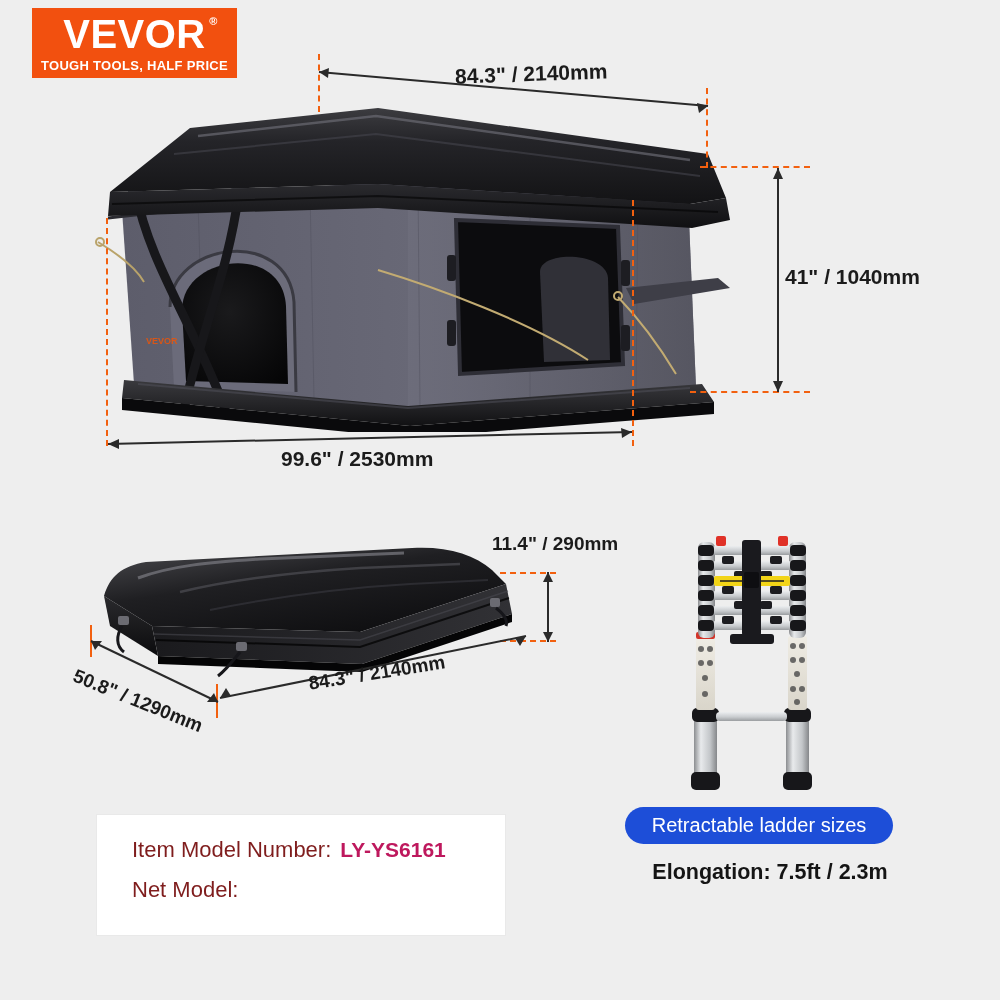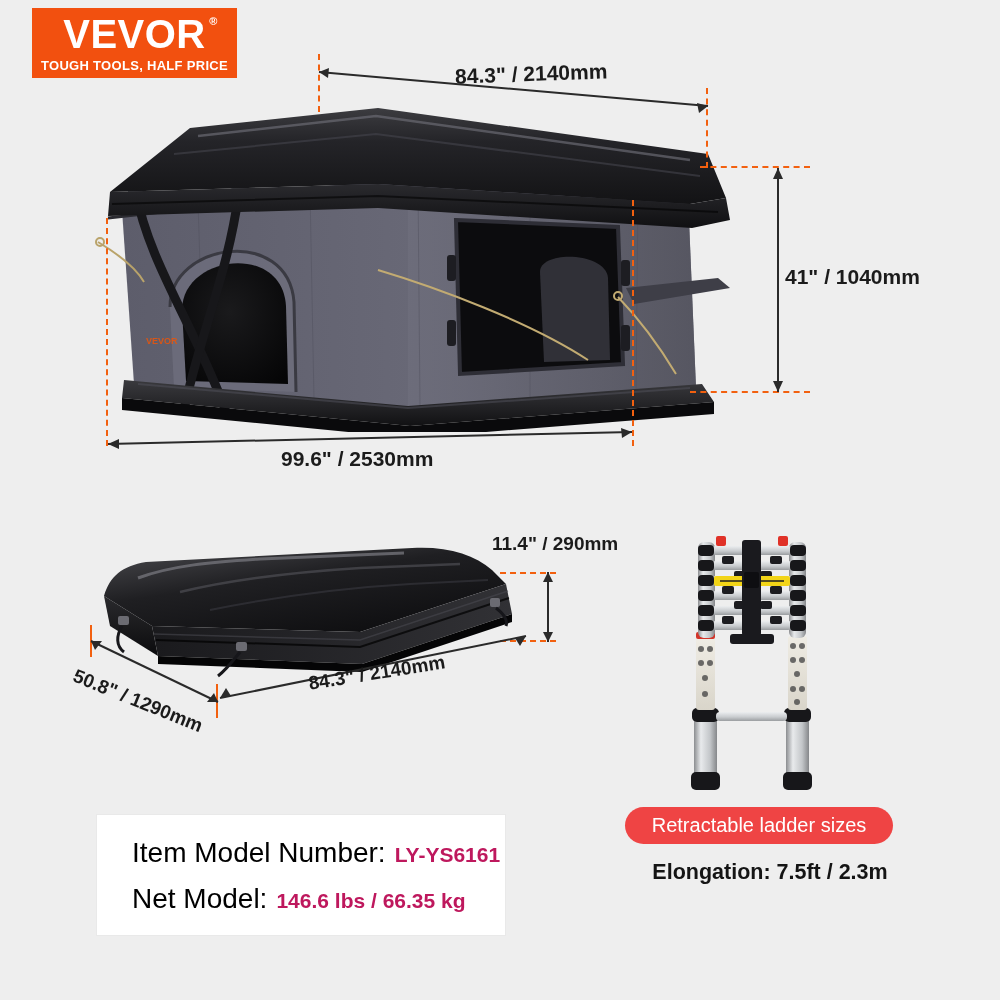--- a/index.html
+++ b/index.html
@@ -47,27 +47,27 @@
   .tick-v{border-left:2px solid #f2600f;}
 
   
   .info-card{
     left:97px;top:815px;width:408px;height:120px;background:#ffffff;
     box-shadow:0 0 0 1px rgba(0,0,0,0.02);
   }
   .info-row{display:flex;align-items:baseline;margin-left:35px;}
   .info-row.r1{margin-top:22px;}
   .info-row.r2{margin-top:14px;}
-  .info-label{color:#000000;font-size:28px;font-weight:normal;}
+  .info-label{color:#7f1d1d;font-size:22px;font-weight:normal;}
   .info-value{color:#be185d;font-size:21px;font-weight:bold;margin-left:9px;}
 
   
   .pill{
     left:625px;top:807px;width:268px;height:37px;border-radius:19px;
-    background:#ef4444;display:flex;align-items:center;justify-content:center;
+    background:#1d4ed8;display:flex;align-items:center;justify-content:center;
   }
   .pill span{color:#fff;font-size:20px;}
   .ladder-line{
     font-weight:bold;color:#141414;font-size:21.5px;text-align:center;
     width:420px;left:560px;white-space:nowrap;
   }
   .ll1{top:860px;}
   .ll2{top:888px;}
 
   
@@ -381,21 +381,20 @@
     </svg>
   </div>
 
   <div class="abs info-card">
     <div class="info-row r1">
       <span class="info-label">Item Model Number:</span>
       <span class="info-value">LY-YS6161</span>
     </div>
     <div class="info-row r2">
       <span class="info-label">Net Model:</span>
-      <span class="info-value">146.6 lbs / 66.35 kg</span>
     </div>
   </div>
 
   <div class="abs pill">
     <span>Retractable ladder sizes</span>
   </div>
   <div class="abs dim ladder-line ll1">Elongation: 7.5ft / 2.3m</div>
 
 </div>
 

